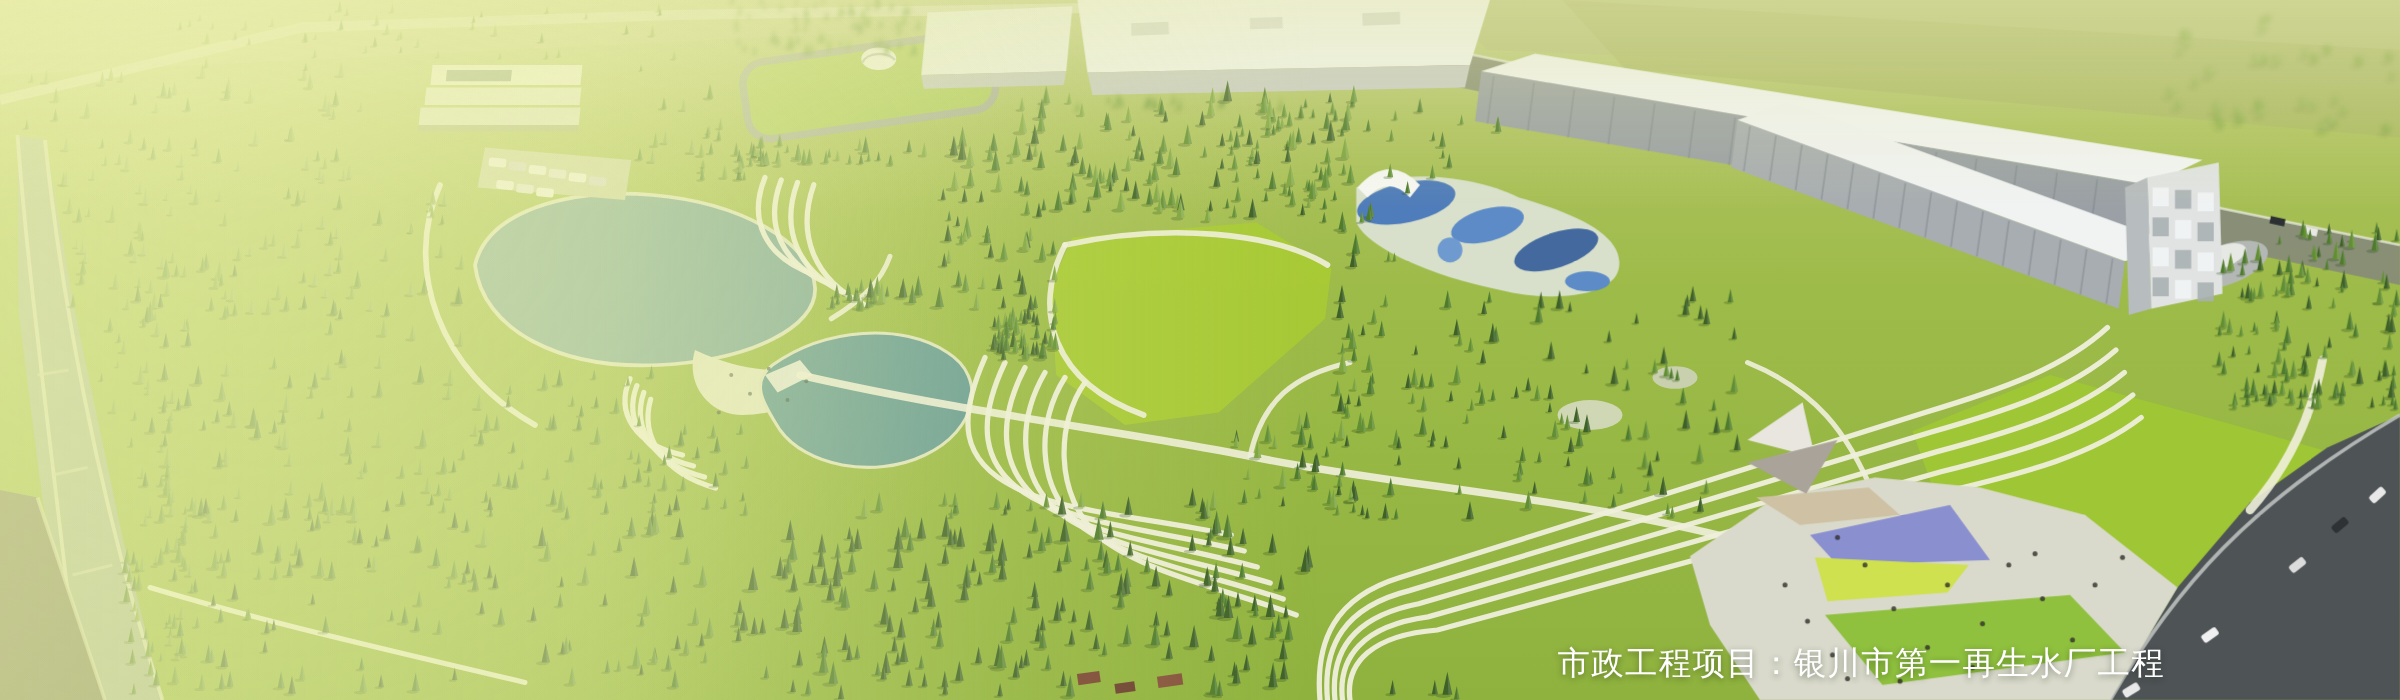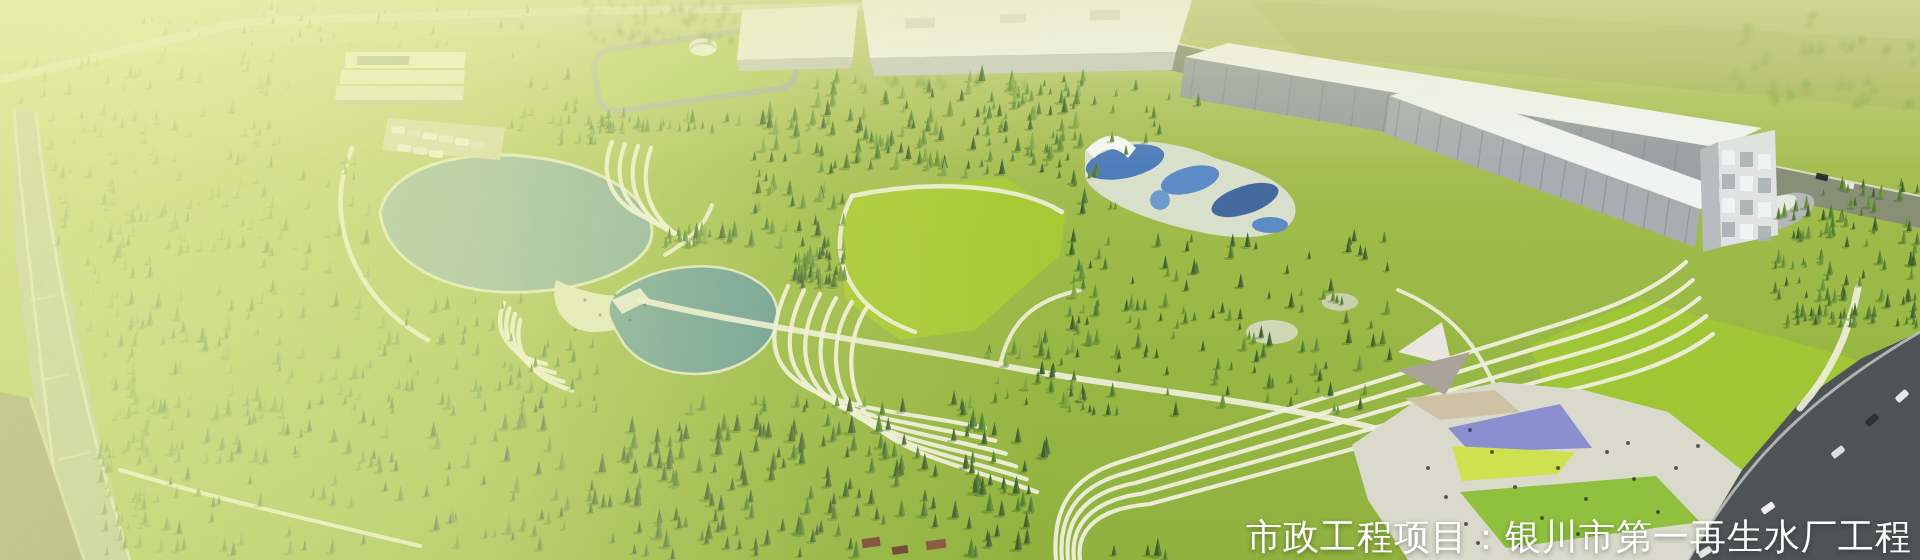--- a/index.html
+++ b/index.html
@@ -3,21 +3,21 @@
 <meta charset="utf-8">
 <style>
   html,body{margin:0;padding:0;background:#777}
   .banner{position:relative;width:1920px;height:560px;overflow:hidden;
     font-family:"Liberation Sans","DejaVu Sans",sans-serif;background:var(--base_green,#9cbb47)}
   .banner svg{display:block}
   .t1{fill:var(--tree_dark)} .t2{fill:var(--tree_mid)} .t3{fill:var(--tree_light)}
   .t4{fill:var(--tree_pale)} .t5{fill:var(--tree_olive)}
   .terr{fill:none;stroke:var(--path);stroke-width:4.2;stroke-linecap:round;opacity:.95}
   .pathline{fill:none;stroke:var(--path);stroke-linecap:round;opacity:.9}
-  .caption{position:absolute;left:1246px;top:516px;font-size:36px;line-height:1.15;
+  .caption{position:absolute;left:1246px;top:516px;font-size:26px;line-height:1.15;
     color:var(--caption_color,#fff);letter-spacing:1px;font-weight:500;white-space:nowrap;
     text-shadow:0 2px 5px rgba(20,30,10,.45)}
 </style>
 </head>
 <body>
 
 <div class="banner">
 <svg width="1920" height="560" viewBox="0 0 1920 560">
   <defs>
     <linearGradient id="bgGrad" x1="0" y1="0" x2="0" y2="1">

